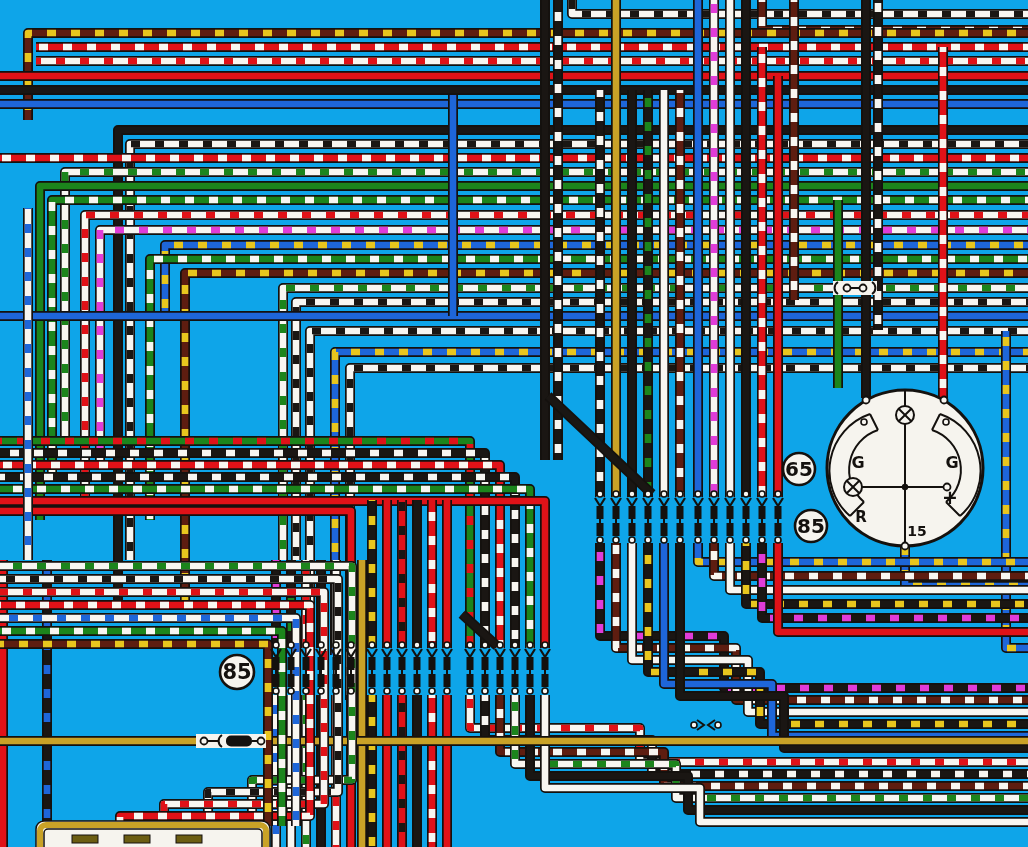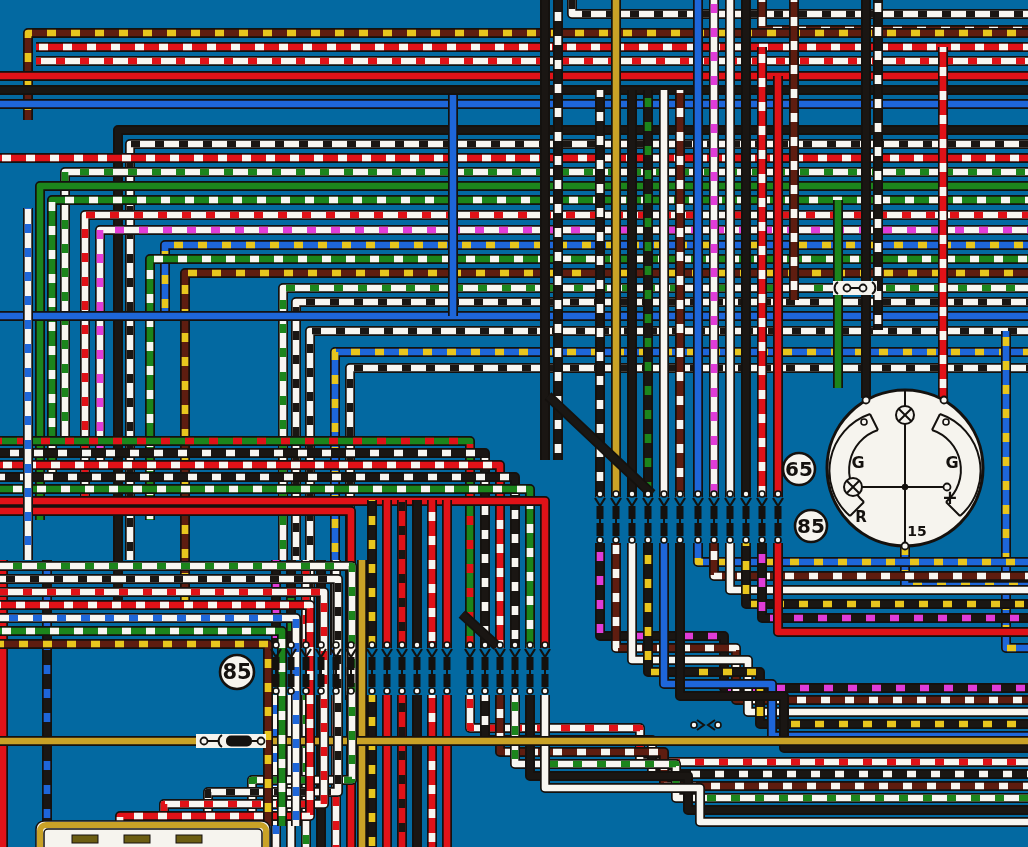--- a/index.html
+++ b/index.html
@@ -1,19 +1,19 @@
 <!DOCTYPE html>
 <html><head>
 <meta charset="utf-8">
 <style>
   html,body{margin:0;padding:0;background:#888;}
   .canvas-wrap{
     position:relative;
     width:1028px;height:847px;
-    background:#0369a1;
+    background:#0ea5e9;
     overflow:hidden;
     font-family:"DejaVu Sans",sans-serif;
   }
   svg{position:absolute;left:0;top:0;display:block;}
   .ref-num{
     font-family:"DejaVu Sans",sans-serif;
     font-weight:bold;
     text-anchor:middle;
     dominant-baseline:central;
     fill:#14110e;

